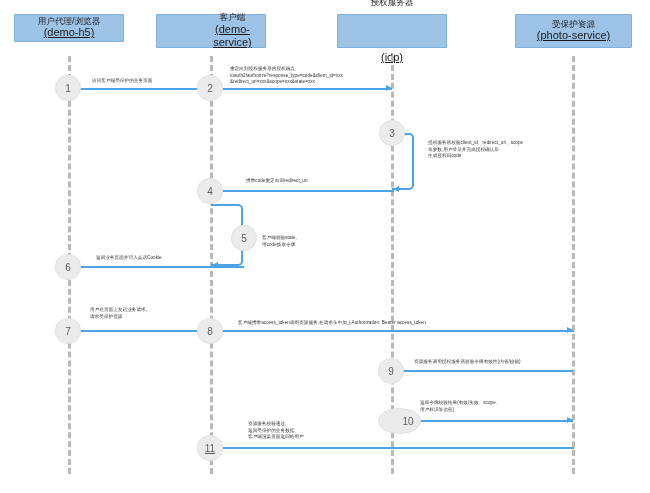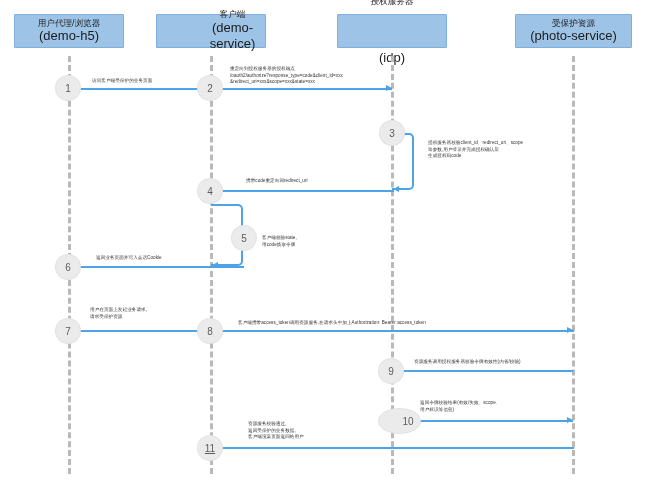--- a/index.html
+++ b/index.html
@@ -25,21 +25,21 @@
     display:flex;
     flex-direction:column;
     align-items:center;
     justify-content:center;
     line-height:1.25;
     font-size:8.5px;
     text-align:center;
     border-radius:1px;
   }
   .actor-box .ln1{font-size:8.6px;}
-  .actor-box .ln2{font-size:13px;}
+  .actor-box .ln2{font-size:11px;text-decoration:underline;}
 
   
   .lifeline{
     position:absolute;
     width:3px;
     border-left:3px dashed #b9b9b9;
     top:56px;
     height:418px;
   }
 
@@ -91,21 +91,21 @@
     white-space:pre-line;
     z-index:4;
     letter-spacing:0.05px;
   }
 </style>
 </head>
 <body>
 
 <div id="canvas">
 
-  <div class="actor-box" style="left:14px;top:14px;width:110px;height:34px;">
+  <div class="actor-box" style="left:14px;top:14px;width:110px;height:28px;">
     <span class="ln1">用户代理/浏览器</span>
     <span class="ln2">(demo-h5)</span>
   </div>
 
   <div class="actor-box" style="left:156px;top:14px;width:110px;height:34px;padding-left:43px;">
     <span class="ln1">客户端</span>
     <span class="ln2">(demo-service)</span>
   </div>
 
   <div class="actor-box" style="left:337px;top:14px;width:110px;height:34px;gap:43px;">

